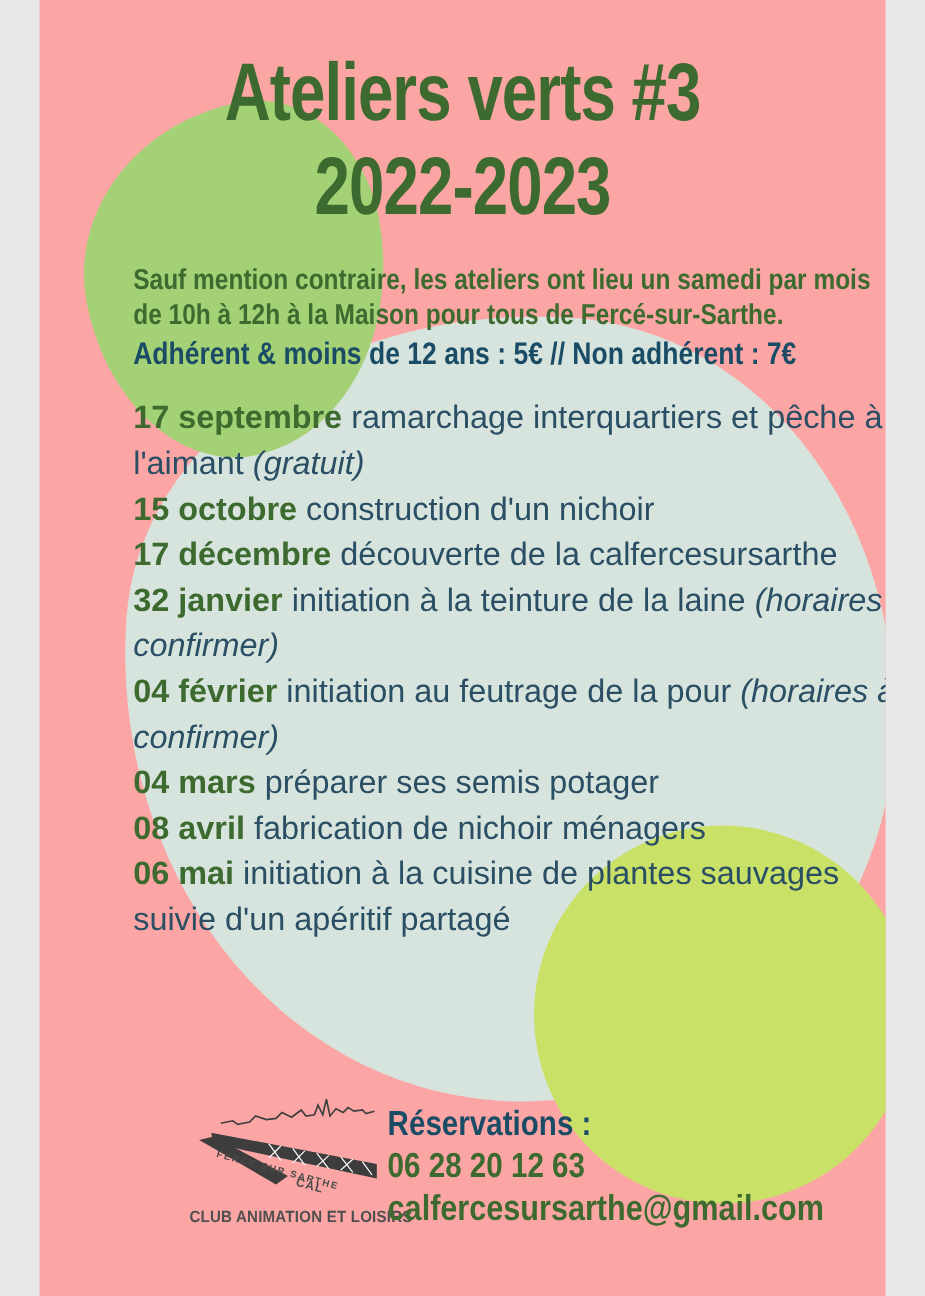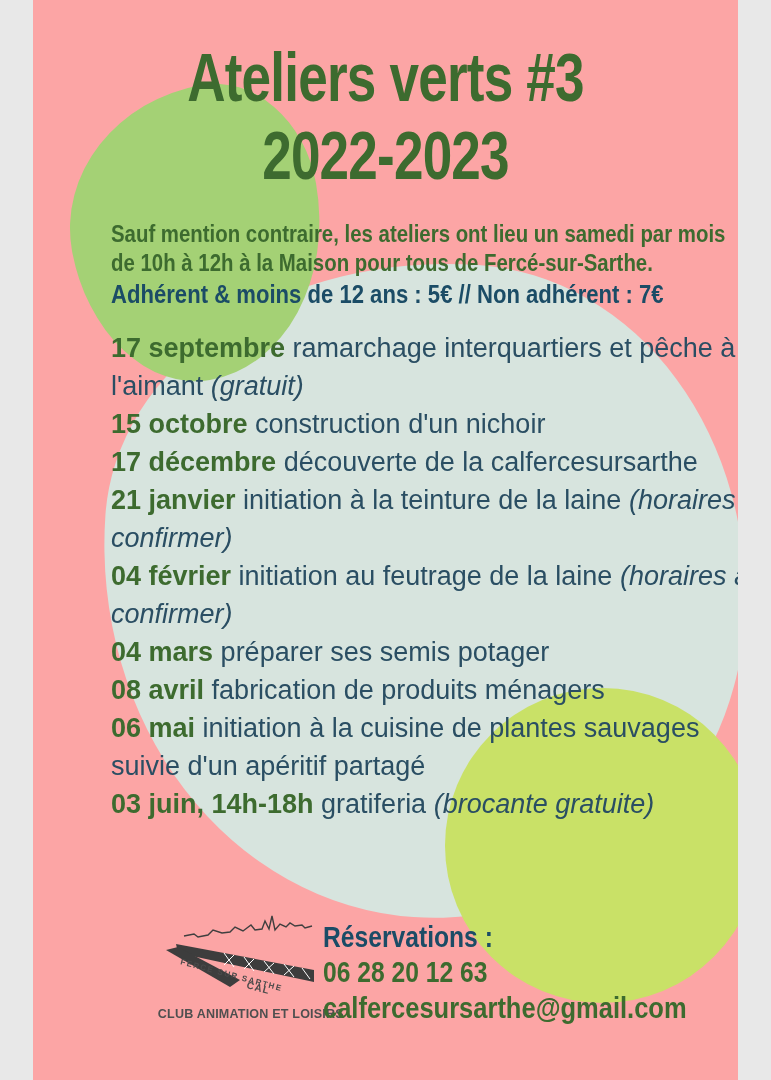--- a/index.html
+++ b/index.html
@@ -97,48 +97,43 @@
       <span class="sched-date">15 octobre</span>
       <span class="sched-text">construction d'un nichoir</span>
       
     </p>
     <p class="sched-item">
       <span class="sched-date">17 décembre</span>
       <span class="sched-text">découverte de la calfercesursarthe</span>
       
     </p>
     <p class="sched-item">
-      <span class="sched-date">21 janvier</span>
+      <span class="sched-date">32 janvier</span>
       <span class="sched-text">initiation à la teinture de la laine</span>
       <span class="sched-note">(horaires à confirmer)</span>
     </p>
     <p class="sched-item">
       <span class="sched-date">04 février</span>
-      <span class="sched-text">initiation au feutrage de la laine</span>
+      <span class="sched-text">initiation au feutrage de la pour</span>
       <span class="sched-note">(horaires à confirmer)</span>
     </p>
     <p class="sched-item">
       <span class="sched-date">04 mars</span>
       <span class="sched-text">préparer ses semis potager</span>
       
     </p>
     <p class="sched-item">
       <span class="sched-date">08 avril</span>
-      <span class="sched-text">fabrication de produits ménagers</span>
+      <span class="sched-text">fabrication de nichoir ménagers</span>
       
     </p>
     <p class="sched-item">
       <span class="sched-date">06 mai</span>
       <span class="sched-text">initiation à la cuisine de plantes sauvages suivie d'un apéritif partagé</span>
       
-    </p>
-    <p class="sched-item">
-      <span class="sched-date">03 juin, 14h-18h</span>
-      <span class="sched-text">gratiferia</span>
-      <span class="sched-note">(brocante gratuite)</span>
     </p>
   </div>
 
   <div class="layer logo">
     <svg width="190" height="92" viewBox="0 0 190 92">
 
       <polyline points="30,24 40,22 44,25 54,23 59,18 68,21 76,20 81,15 89,19 97,13 101,18 108,17 111,9 115,17 118,4 121,18 126,12 132,15 136,11 141,14 148,13 151,16 158,14" fill="none" stroke="#3f3f3f" stroke-width="1.4"></polyline>
 
       <polygon points="22,32 160,58 160,70 24,41" fill="#3d3d3d"></polygon>
       <g stroke="#ffffff" stroke-width="1">

